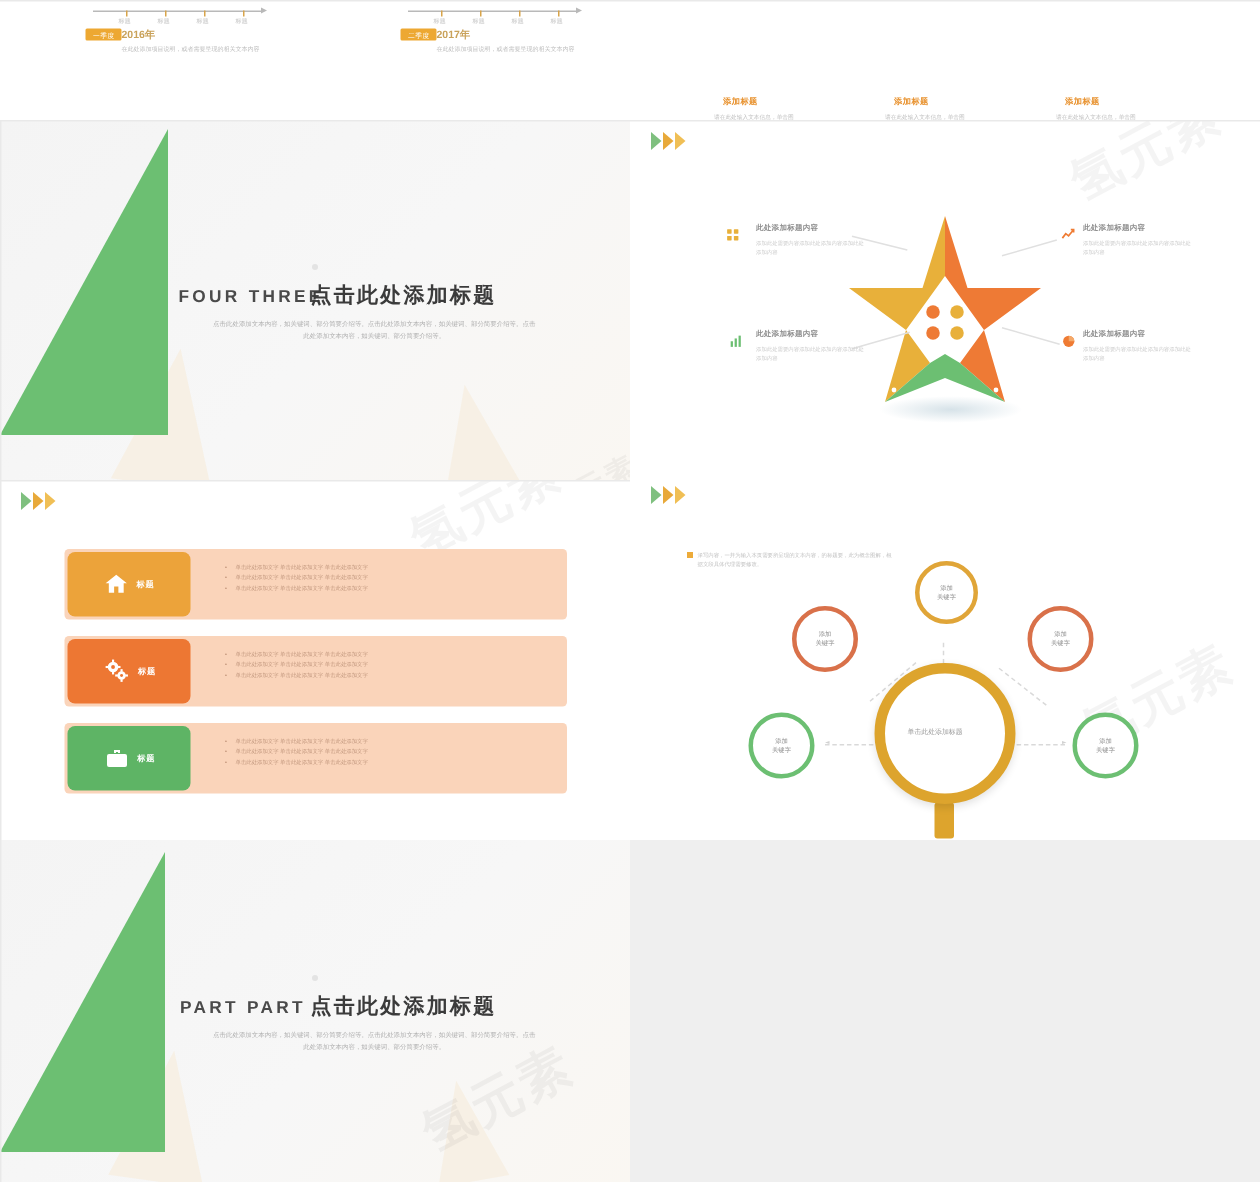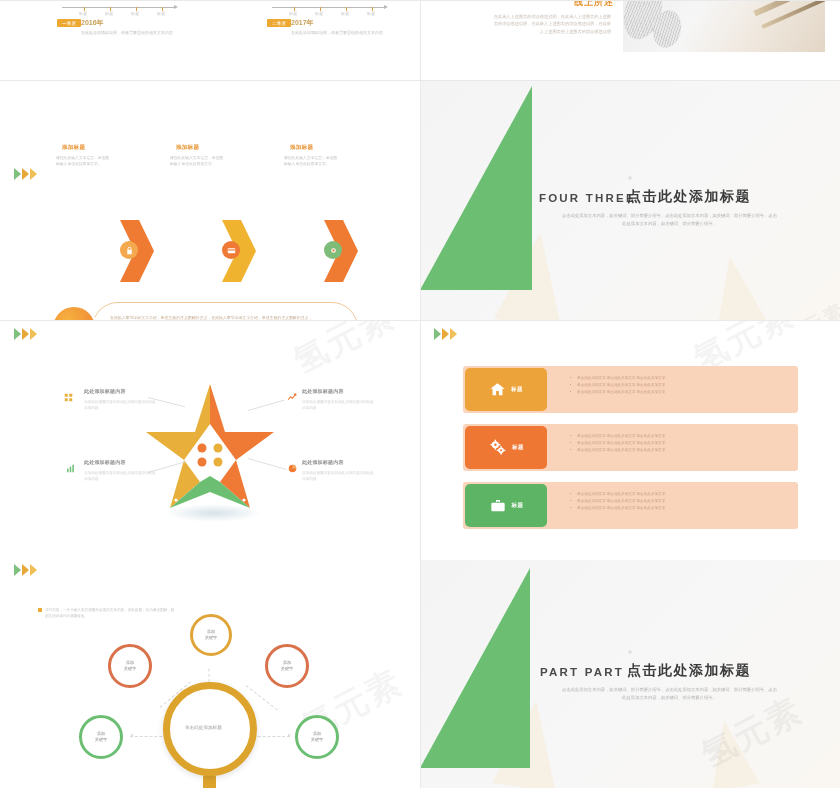--- a/index.html
+++ b/index.html
@@ -151,35 +151,20 @@
       <div class="tl-year" style="left:81px; top:18px;">2016年</div>
       <div class="tl-body" style="left:81px; top:30px;">在此处添加项目说明，或者需要呈现的相关文本内容</div>
 
       <div class="tl-badge" style="left:267px; top:19px;">二季度</div>
       <div class="tl-year" style="left:291px; top:18px;">2017年</div>
       <div class="tl-body" style="left:291px; top:30px;">在此处添加项目说明，或者需要呈现的相关文本内容</div>
     </div>
     <div class="sep-h"></div>
   </div>
 
-  <div class="cell">
-    <div class="slide">
-      <div class="s2-title" style="left:154px; top:-4px;">线上所述</div>
-      <div class="s2-text" style="left:71px; top:13px;">在此录入上述图表的综合描述说明，在此录入上述图表的上述图表的综合描述说明，在此录入上述图表的综合描述说明，在此录入上述图表的上述图表的综合描述说明</div>
-
-      <div class="s2-photo" style="left:203px; top:-34px; width:202px; height:86px;">
-        <div class="blob" style="left:2px; top:18px; width:36px; height:56px; transform:rotate(18deg);"></div>
-        <div class="blob" style="left:30px; top:44px; width:28px; height:38px; transform:rotate(12deg);"></div>
-        <div class="pen" style="left:128px; top:28px; width:82px; height:6px;"></div>
-        <div class="pen" style="left:136px; top:44px; width:74px; height:4px;"></div>
-      </div>
-    </div>
-    <div class="sep-v"></div>
-    <div class="sep-h"></div>
-  </div>
 
   <div class="cell">
     <div class="slide">
       <div class="chev" style="left:14px; top:88px;">
         <i></i>
           <i class="c2"></i>
           <i class="c3"></i>
       </div>
 
       <div class="p-head" style="left:62px; top:64px;">添加标题</div>

